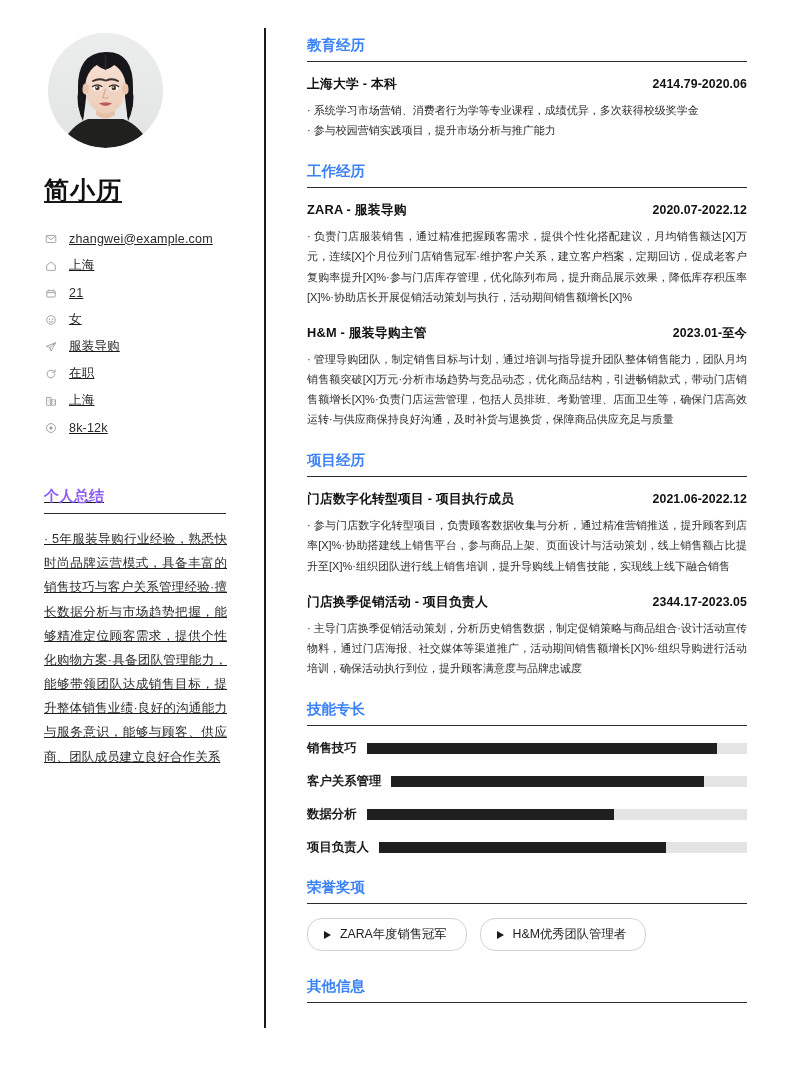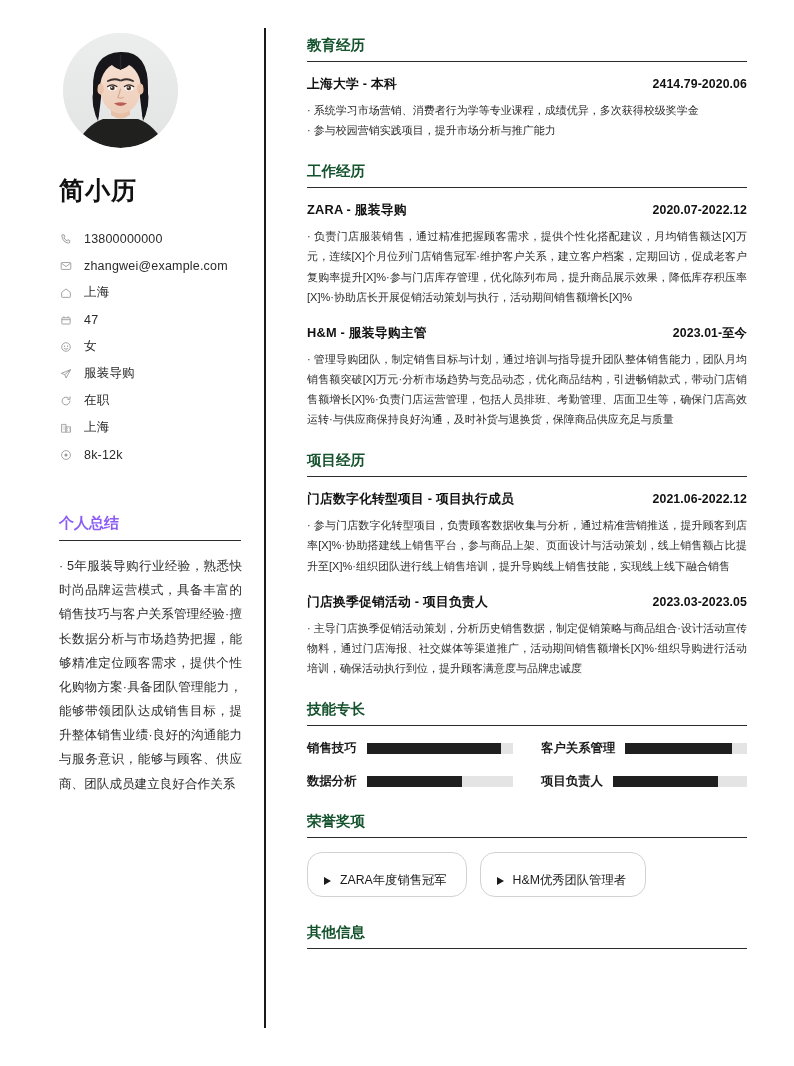--- a/index.html
+++ b/index.html
@@ -17,22 +17,23 @@
     height: 1066px;
     background: #fff;
     display: flex;
     overflow: hidden;
   }
 
   
   .sidebar {
     width: 265px;
     flex: 0 0 265px;
-    padding: 30px 28px 0 57px;
+    padding: 30px 28px 0 42px;
     position: relative;
+    text-decoration: underline;
   }
   .sidebar-divider {
     position: absolute;
     left: 264px;
     top: 28px;
     width: 2px;
     height: 1000px;
     background: #1a1a1a;
   }
 
@@ -97,21 +98,21 @@
 
   
   .main {
     flex: 1 1 auto;
     padding: 36px 47px 0 42px;
   }
   .section { margin-bottom: 2px; }
   .section-title {
     font-size: 14.5px;
     font-weight: 700;
-    color: #14532d;
+    color: #3b82f6;
     padding-bottom: 6px;
     border-bottom: 1.5px solid #2b2b2b;
     margin-bottom: 14px;
   }
   .sec-gap { height: 20px; }
 
   .entry { margin-bottom: 14px; }
   .entry:last-child { margin-bottom: 0; }
   .entry-head {
     display: flex;
@@ -136,21 +137,21 @@
     font-size: 11px;
     line-height: 1.83;
     color: #2c2c2c;
     text-align: justify;
     word-break: break-all;
   }
 
   
   .skills-grid {
     display: grid;
-    grid-template-columns: 1fr 1fr;
+    grid-template-columns: 1fr;
     column-gap: 28px;
     row-gap: 16px;
   }
   .skill {
     display: flex;
     align-items: center;
   }
   .skill-name {
     font-size: 12.4px;
     font-weight: 700;
@@ -177,21 +178,21 @@
     gap: 13px;
     flex-wrap: wrap;
     margin-bottom: 6px;
   }
   .award-tag {
     display: inline-flex;
     align-items: center;
     gap: 9px;
     border: 1px solid #d2d2d2;
     border-radius: 15px;
-    padding: 19px 19px 7px 16px;
+    padding: 7px 19px 7px 16px;
     font-size: 12.3px;
     color: #1b1b1b;
     background: #fff;
     white-space: nowrap;
   }
   .award-tag .tri {
     width: 0; height: 0;
     border-left: 7px solid #1b1b1b;
     border-top: 4.5px solid transparent;
     border-bottom: 4.5px solid transparent;
@@ -256,28 +257,20 @@
           <path d="M36 44 q-4 22 0 40 q-4 -3 -6 -12 q-2 -18 6 -28 z" fill="#17161a"></path>
           <path d="M79 44 q4 22 0 40 q4 -3 6 -12 q2 -18 -6 -28 z" fill="#17161a"></path>
         </g>
       </svg>
     </div>
 
     <h1 class="name">简小历</h1>
 
     <div class="contact-list">
 
-      <div class="contact-row">
-        <span class="ico">
-          <svg width="12" height="12" viewBox="0 0 16 16" fill="none" stroke="currentColor" stroke-width="1.3" stroke-linecap="round" stroke-linejoin="round">
-            <path d="M3 2.5h2.5l1 2.6-1.4 1a8.5 8.5 0 0 0 4.3 4.3l1-1.4 2.6 1V12c0 .9-.7 1.6-1.6 1.5C6.6 13 3 9.4 2.5 4.1 2.4 3.2 3.1 2.5 3 2.5z"></path>
-          </svg>
-        </span>
-        <span class="txt">13800000000</span>
-      </div>
 
       <div class="contact-row">
         <span class="ico">
           <svg width="12" height="12" viewBox="0 0 16 16" fill="none" stroke="currentColor" stroke-width="1.2" stroke-linejoin="round">
             <rect x="1.6" y="3.4" width="12.8" height="9.2" rx="1.2"></rect>
             <path d="M1.9 4.2 8 8.8l6.1-4.6"></path>
           </svg>
         </span>
         <span class="txt">zhangwei@example.com</span>
       </div>
@@ -291,21 +284,21 @@
         <span class="txt">上海</span>
       </div>
 
       <div class="contact-row">
         <span class="ico">
           <svg width="12" height="12" viewBox="0 0 16 16" fill="none" stroke="currentColor" stroke-width="1.2" stroke-linejoin="round">
             <rect x="2.4" y="5" width="11.2" height="8.4" rx="1"></rect>
             <path d="M2.4 7.6h11.2M5.2 3.2v2.2M10.8 3.2v2.2"></path>
           </svg>
         </span>
-        <span class="txt">47</span>
+        <span class="txt">21</span>
       </div>
 
       <div class="contact-row">
         <span class="ico">
           <svg width="12" height="12" viewBox="0 0 16 16" fill="none" stroke="currentColor" stroke-width="1.2">
             <circle cx="8" cy="8" r="5.7"></circle>
             <circle cx="6" cy="7" r=".85" fill="currentColor" stroke="none"></circle>
             <circle cx="10" cy="7" r=".85" fill="currentColor" stroke="none"></circle>
             <path d="M5.6 10.2q2.4 1.8 4.8 0" stroke-linecap="round"></path>
           </svg>
@@ -407,21 +400,21 @@
         <div class="entry-head">
           <span class="entry-title">门店数字化转型项目 - 项目执行成员</span>
           <span class="entry-date">2021.06-2022.12</span>
         </div>
         <div class="entry-desc">· 参与门店数字化转型项目，负责顾客数据收集与分析，通过精准营销推送，提升顾客到店率[X]%·协助搭建线上销售平台，参与商品上架、页面设计与活动策划，线上销售额占比提升至[X]%·组织团队进行线上销售培训，提升导购线上销售技能，实现线上线下融合销售</div>
       </div>
 
       <div class="entry" style="margin-top:18px">
         <div class="entry-head">
           <span class="entry-title">门店换季促销活动 - 项目负责人</span>
-          <span class="entry-date">2023.03-2023.05</span>
+          <span class="entry-date">2344.17-2023.05</span>
         </div>
         <div class="entry-desc">· 主导门店换季促销活动策划，分析历史销售数据，制定促销策略与商品组合·设计活动宣传物料，通过门店海报、社交媒体等渠道推广，活动期间销售额增长[X]%·组织导购进行活动培训，确保活动执行到位，提升顾客满意度与品牌忠诚度</div>
       </div>
     </section>
 
     <div class="sec-gap"></div>
 
     <section class="section">
       <h2 class="section-title">技能专长</h2>
       <div class="skills-grid">

